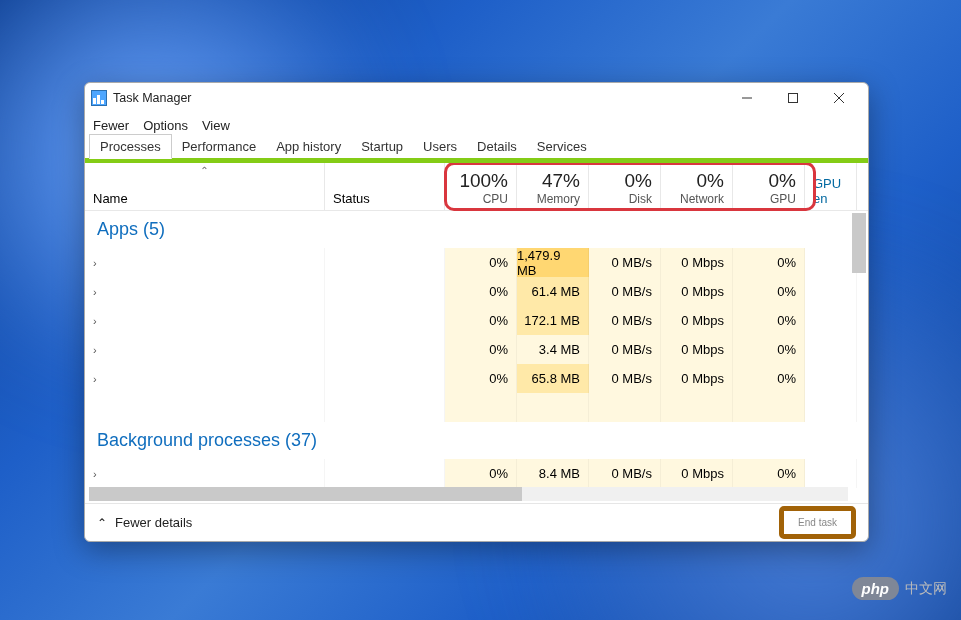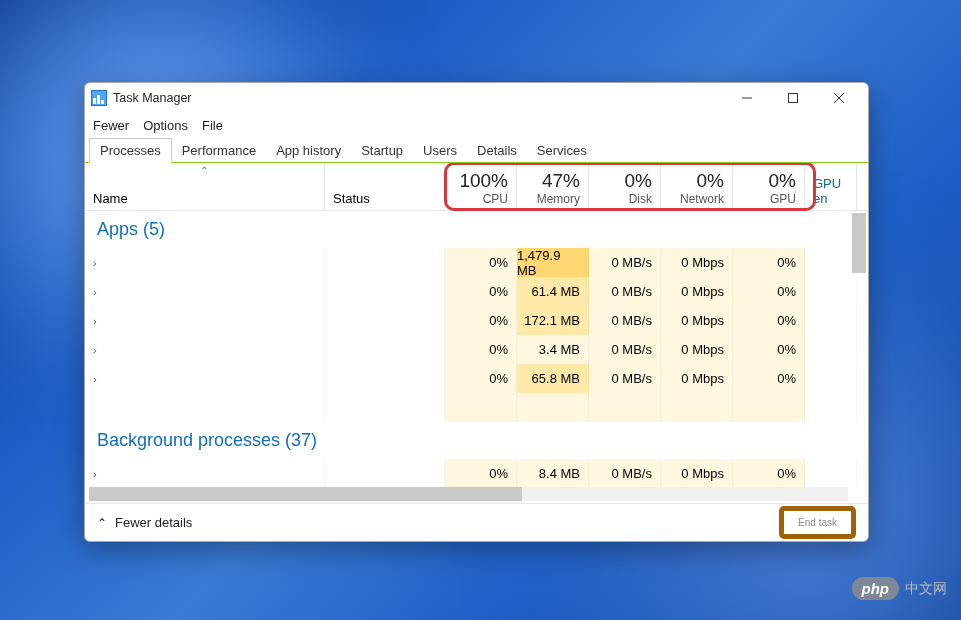--- a/index.html
+++ b/index.html
@@ -23,21 +23,21 @@
     .app-icon { width:16px; height:16px; background:#4da6ff; border:1px solid #2a6fb0; margin-right:6px; display:flex; align-items:flex-end; padding:1px; gap:1px;}
     .app-icon span{display:block;width:3px;background:#fff;}
     .app-icon span:nth-child(1){height:6px}.app-icon span:nth-child(2){height:9px}.app-icon span:nth-child(3){height:4px}
     .title { font-size:12.5px; color:#222; }
     .win-controls { margin-left:auto; display:flex; }
     .win-btn { width:46px; height:30px; display:flex; align-items:center; justify-content:center; color:#333; font-size:11px; cursor:pointer; }
 
     .menubar { height:24px; display:flex; align-items:center; padding:0 8px; gap:14px; font-size:13px; color:#222; }
     .menubar span { cursor:pointer; }
 
-    .tabbar { height:26px; display:flex; align-items:flex-end; padding:0 4px; font-size:13px; color:#333; border-bottom:1px solid #84cc16; }
+    .tabbar { height:26px; display:flex; align-items:flex-end; padding:0 4px; font-size:13px; color:#333; border-bottom:5px solid #84cc16; }
     .tab { padding:4px 10px; cursor:pointer; }
     .tab.active { background:#fff; border:1px solid #ccc; border-bottom:1px solid #fff; margin-bottom:-1px; }
 
     .content { flex:1; position:relative; overflow:hidden; }
     .grid { position:absolute; inset:0; overflow:hidden; }
     .header-row { display:flex; height:48px; border-bottom:1px solid #e8e8e8; background:#fff; font-size:13px; }
     .hcol { border-right:1px solid #e8e8e8; display:flex; flex-direction:column; justify-content:flex-end; padding:4px 8px; position:relative; }
     .hcol.name { width:240px; justify-content:flex-end; }
     .hcol.status { width:120px; justify-content:flex-end; }
     .hcol.res { width:72px; align-items:flex-end; text-align:right; }
@@ -103,21 +103,21 @@
             <line x1="0" y1="0" x2="10" y2="10" stroke="#333" stroke-width="1"></line>
             <line x1="10" y1="0" x2="0" y2="10" stroke="#333" stroke-width="1"></line>
           </svg>
       </div>
     </div>
   </div>
 
   <div class="menubar">
     <span>Fewer</span>
     <span>Options</span>
-    <span>File</span>
+    <span>View</span>
   </div>
 
   <div class="tabbar">
     <div class="tab active">Processes</div>
     <div class="tab">Performance</div>
     <div class="tab">App history</div>
     <div class="tab">Startup</div>
     <div class="tab">Users</div>
     <div class="tab">Details</div>
     <div class="tab">Services</div>

